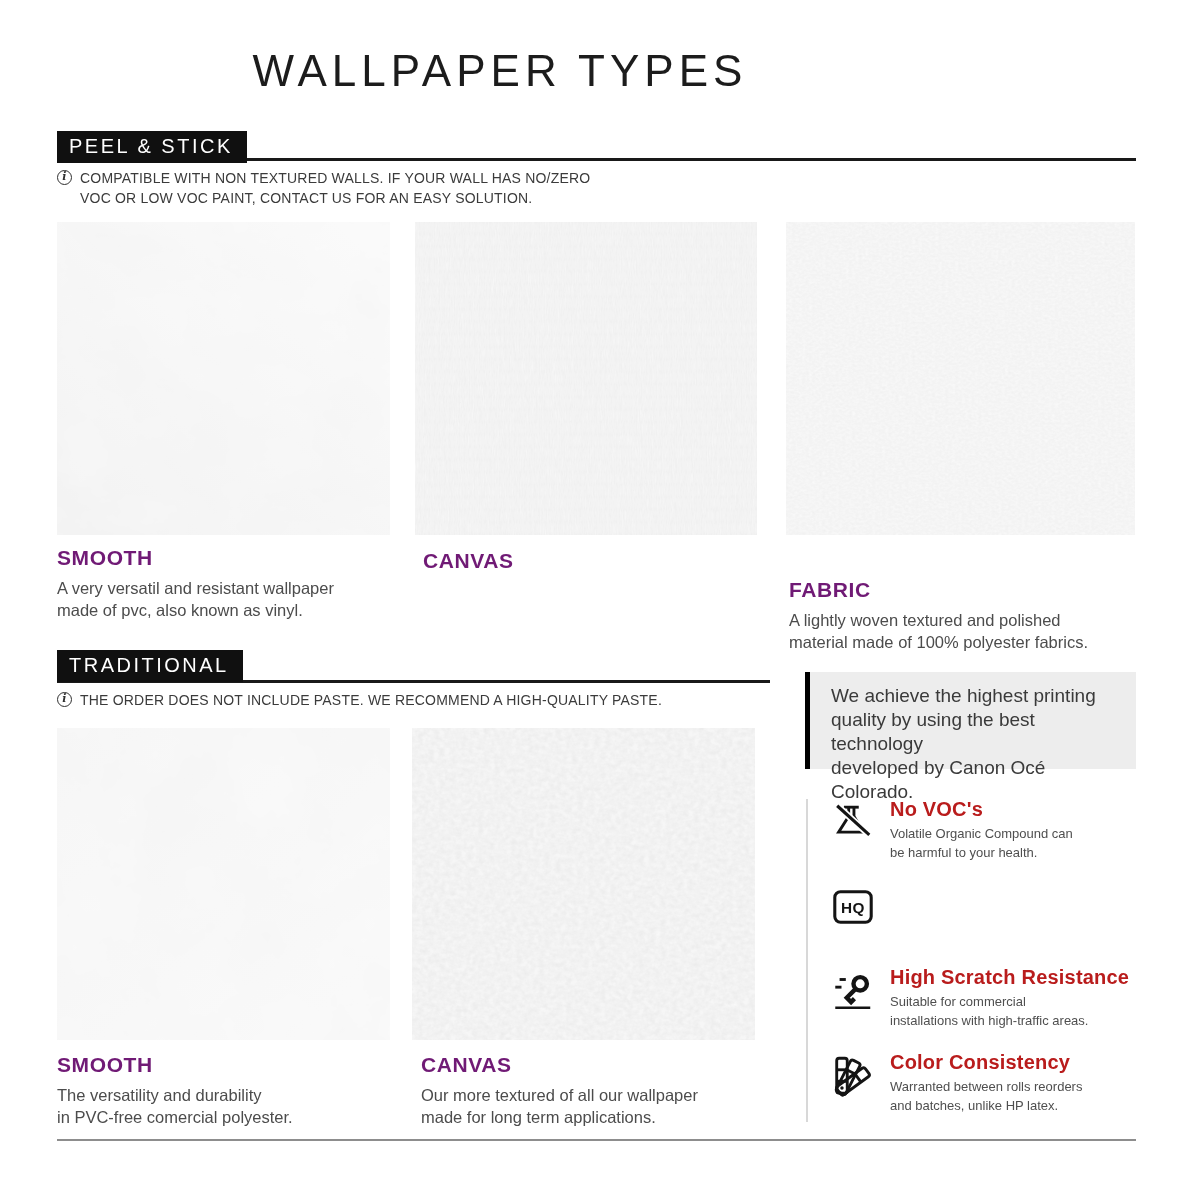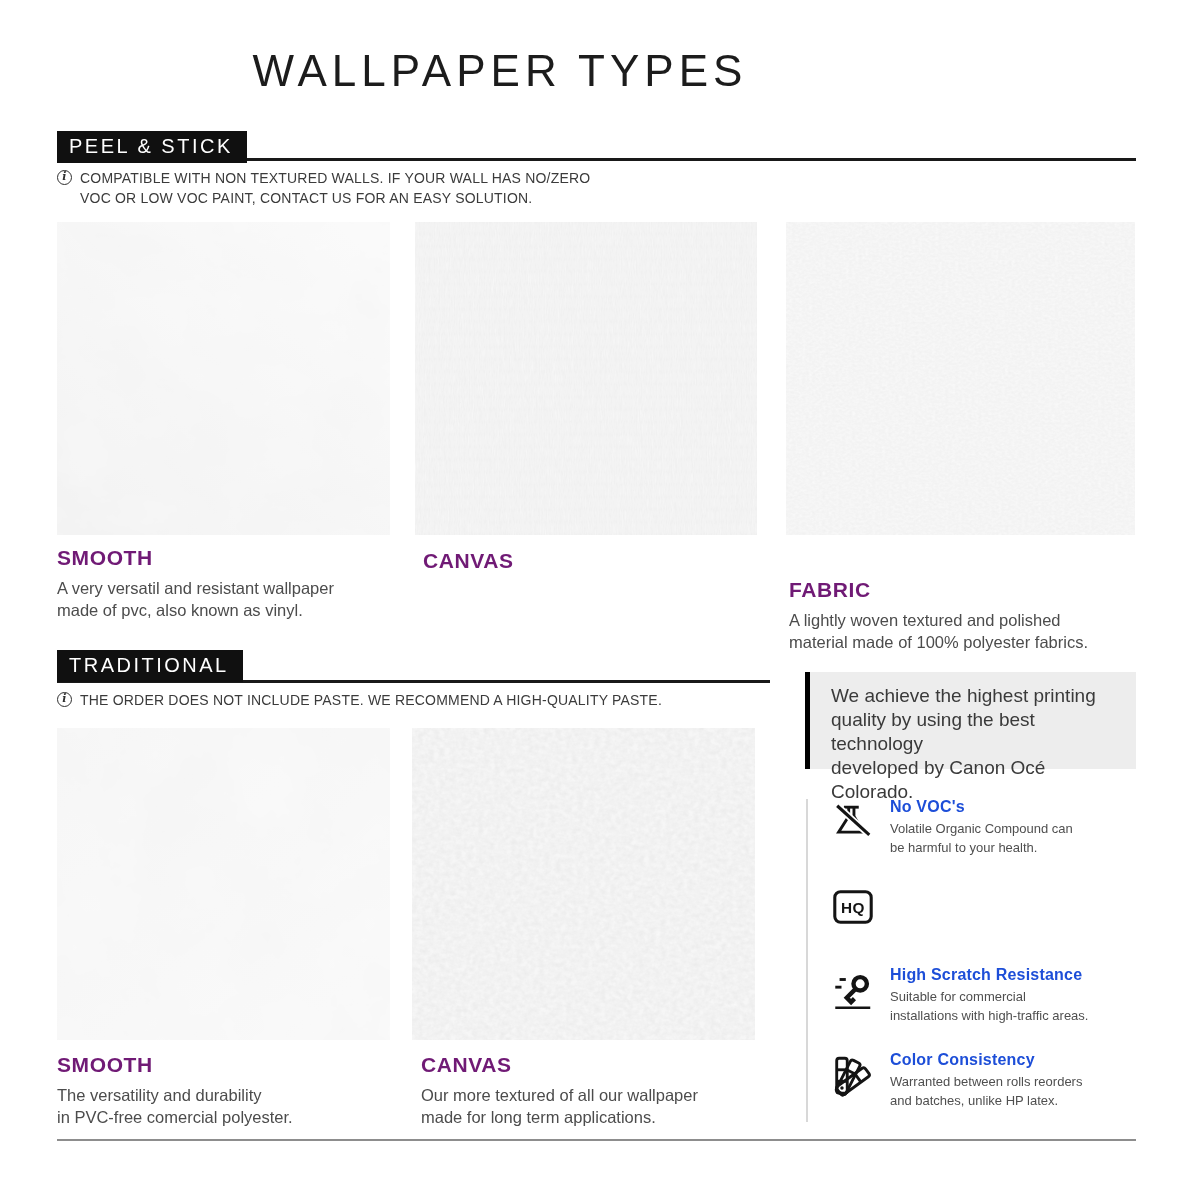--- a/index.html
+++ b/index.html
@@ -36,21 +36,21 @@
   .cap p { font-size:16.5px; line-height:21.5px; color:#4c4c4c; }
   .quote {
     position:absolute; left:805px; top:672px; width:331px; height:97px;
     background:#ededed; border-left:5px solid #000;
     padding:12px 8px 0 21px; font-size:19px; line-height:24px; color:#3a3a3a;
   }
   .vline { position:absolute; left:806px; top:799px; width:2px; height:323px; background:#d8d8d8; }
   .feat { position:absolute; left:830px; width:306px; }
   .feat .fic { position:absolute; left:0; top:2px; width:46px; height:46px; }
   .feat .ftx { margin-left:60px; width:246px; }
-  .feat h4 { font-size:16px; font-weight:700; color:#1d4ed8; letter-spacing:.2px; margin-bottom:4px; }
+  .feat h4 { font-size:20px; font-weight:700; color:#b91c1c; letter-spacing:.2px; margin-bottom:4px; }
   .feat p { font-size:13px; line-height:18.5px; color:#4f4f4f; }
   .brule { position:absolute; left:57px; top:1139px; width:1079px; height:2px; background:#8d8d8d; }
 </style>
 </head>
 <body>
 
 <svg width="0" height="0" style="position:absolute" aria-hidden="true">
   <defs>
     <linearGradient id="grad-smooth-a" x1="0" y1="1" x2="1" y2="0">
       <stop offset="0" stop-color="#eeeeee"></stop>

